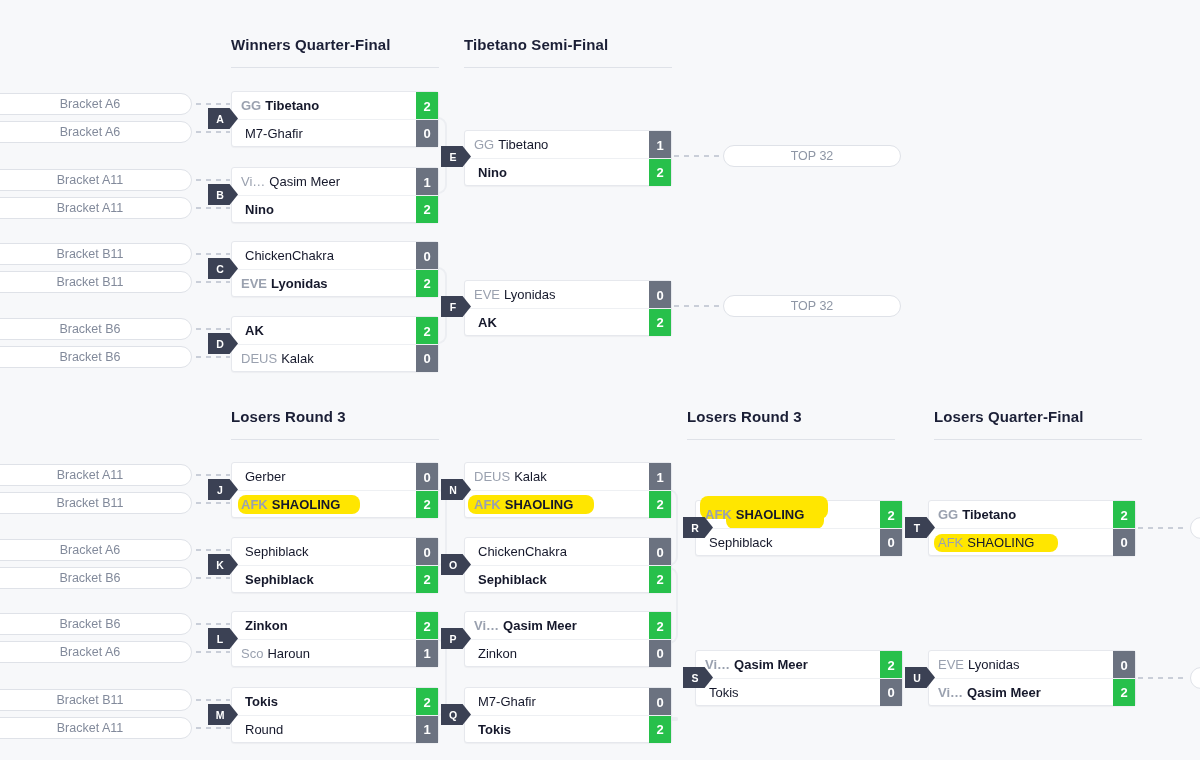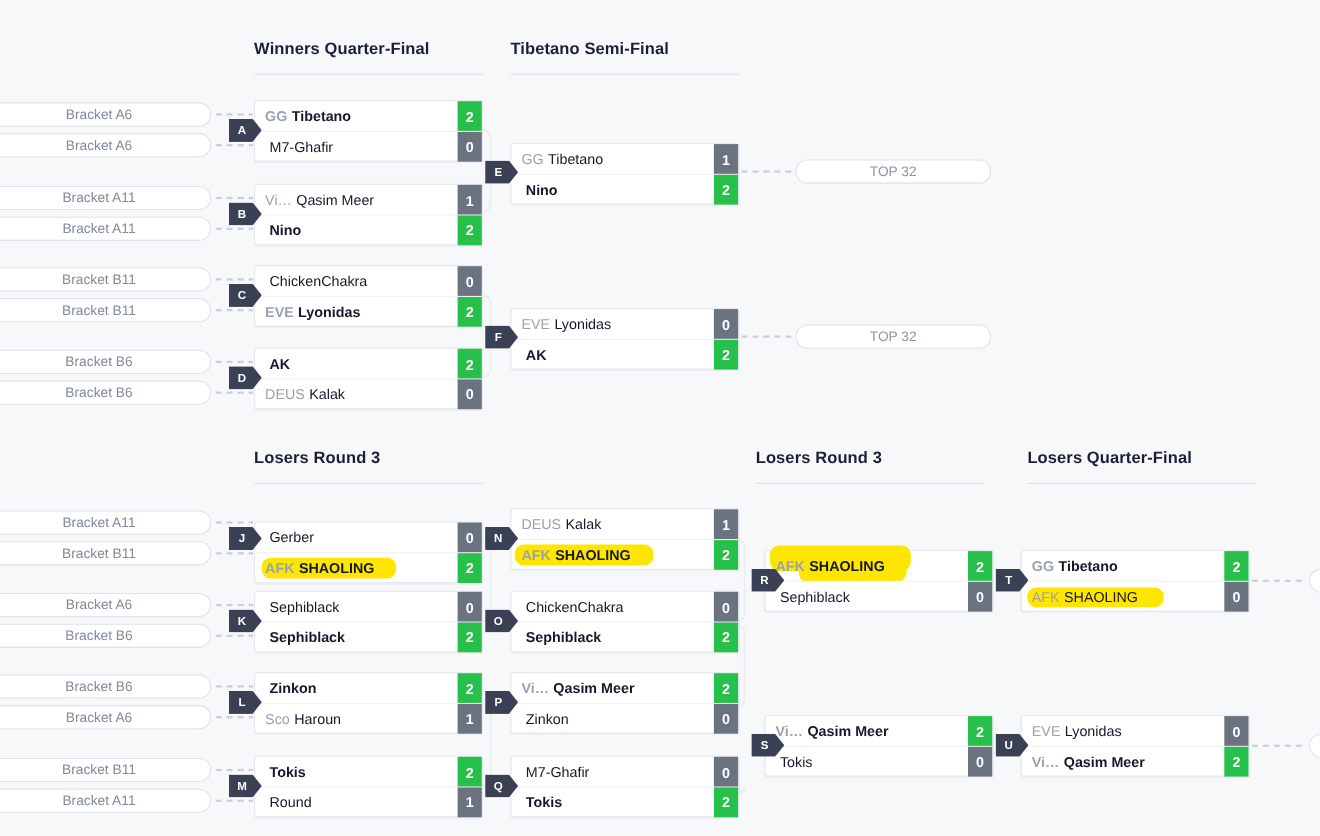--- a/index.html
+++ b/index.html
@@ -257,21 +257,21 @@
     </div>
     <div class="row win">
       <div class="nameWrap">
         <span class="tag"></span><span class="nm">AK</span>
       </div>
       <div class="score s-win">2</div>
     </div>
   </div>
   <div class="badge" style="left:441px; top:296px;">F</div>
 
-  <div class="match" style="left:231px; top:462px;margin-top:12px;">
+  <div class="match" style="left:231px; top:462px;">
     <div class="row">
       <div class="nameWrap">
         <span class="tag"></span><span class="nm">Gerber</span>
       </div>
       <div class="score">0</div>
     </div>
     <div class="row win">
       <div class="hl" style="left:6px; top:4px; width:122px; height:19px;"></div>
       <div class="nameWrap">
         <span class="tag">AFK</span><span class="nm">SHAOLING</span>

